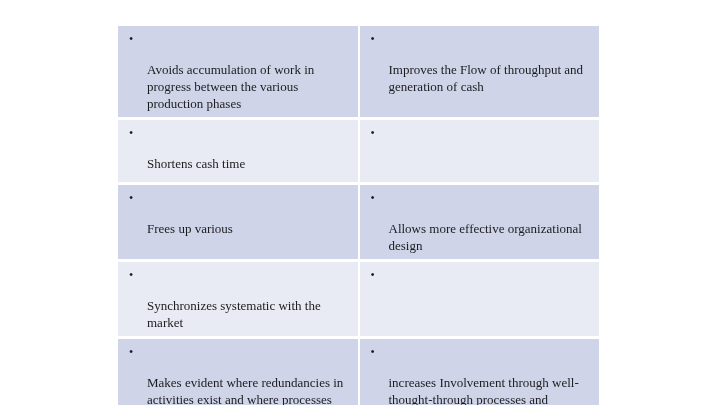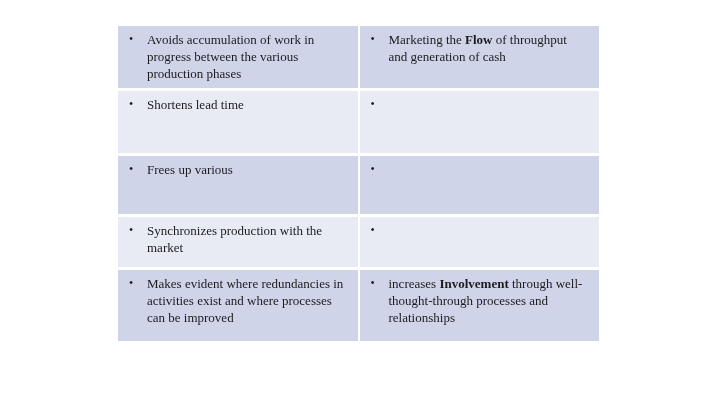--- a/index.html
+++ b/index.html
@@ -42,63 +42,65 @@
     flex: 0 0 auto;
     width: 18px;
     font-size: 12px;
     line-height: 17px;
     text-align: left;
     padding-left: 1px;
   }
   .cell-text {
     flex: 1 1 auto;
     padding-right: 6px;
+    margin-top: 30px;
   }
   .cell-text .b {
-    font-weight: bold;
+    font-weight: normal;
     text-align: center;
   }
 </style>
 </head>
 <body>
 
 <div class="slide">
   <div class="benefits-table" id="benefits-table">
       <div class="t-row" style="min-height: 62px;">
         <div class="t-cell" style="background: rgb(207, 212, 233); color: rgb(28, 28, 30);">
           <span class="bullet">•</span>
           <span class="cell-text"><span>Avoids accumulation of work in progress between the various production phases</span></span>
         </div>
         <div class="t-cell" style="background: rgb(207, 212, 233); color: rgb(28, 28, 30);">
           <span class="bullet">•</span>
-          <span class="cell-text"><span>Marketing the </span><span class="b">Flow</span><span> of throughput and generation of cash</span></span>
+          <span class="cell-text"><span>Improves the </span><span class="b">Flow</span><span> of throughput and generation of cash</span></span>
         </div>
       </div>
       <div class="t-row" style="min-height: 62px;">
         <div class="t-cell" style="background: rgb(233, 235, 244); color: rgb(28, 28, 30);">
           <span class="bullet">•</span>
-          <span class="cell-text"><span>Shortens lead time</span></span>
+          <span class="cell-text"><span>Shortens cash time</span></span>
         </div>
         <div class="t-cell" style="background: rgb(233, 235, 244); color: rgb(28, 28, 30);">
           <span class="bullet">•</span>
         </div>
       </div>
       <div class="t-row" style="min-height: 58px;">
         <div class="t-cell" style="background: rgb(207, 212, 233); color: rgb(28, 28, 30);">
           <span class="bullet">•</span>
           <span class="cell-text"><span>Frees up various</span></span>
         </div>
         <div class="t-cell" style="background: rgb(207, 212, 233); color: rgb(28, 28, 30);">
           <span class="bullet">•</span>
+          <span class="cell-text"><span>Allows more effective organizational design</span></span>
         </div>
       </div>
       <div class="t-row" style="min-height: 50px;">
         <div class="t-cell" style="background: rgb(233, 235, 244); color: rgb(28, 28, 30);">
           <span class="bullet">•</span>
-          <span class="cell-text"><span>Synchronizes production with the market</span></span>
+          <span class="cell-text"><span>Synchronizes systematic with the market</span></span>
         </div>
         <div class="t-cell" style="background: rgb(233, 235, 244); color: rgb(28, 28, 30);">
           <span class="bullet">•</span>
         </div>
       </div>
       <div class="t-row" style="min-height: 71px;">
         <div class="t-cell" style="background: rgb(207, 212, 233); color: rgb(28, 28, 30);">
           <span class="bullet">•</span>
           <span class="cell-text"><span>Makes evident where redundancies in activities exist and where processes can be improved</span></span>
         </div>

